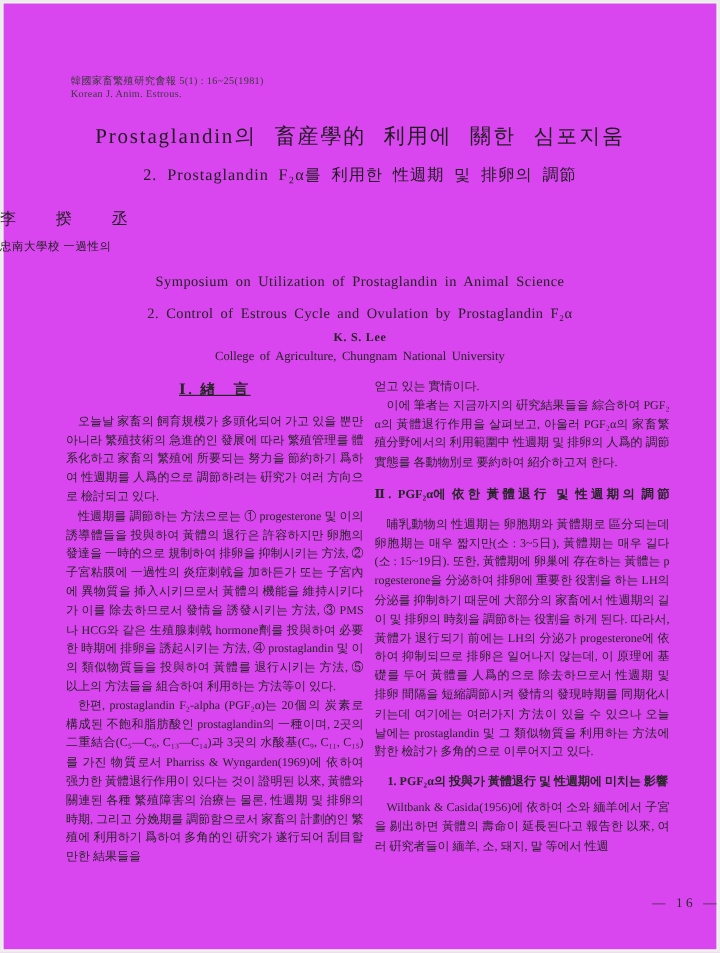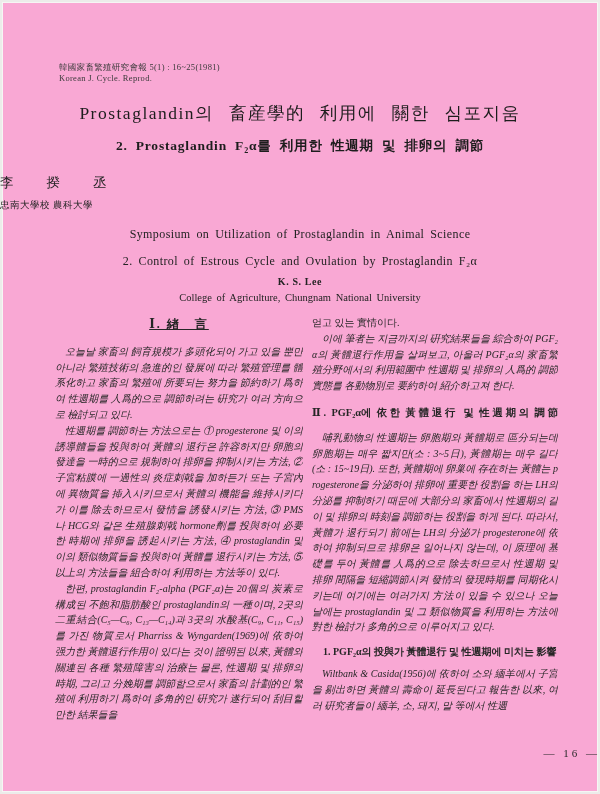--- a/index.html
+++ b/index.html
@@ -4,40 +4,40 @@
 <style>
   html, body {
     margin: 0; padding: 0;
     background: #ffffff;
     font-family: "Liberation Serif", "DejaVu Serif", serif;
   }
   .page {
     position: relative;
     width: 600px; height: 794px;
     margin: 0 auto;
-    background: #f9a8d4;
+    background: #d946ef;
     box-shadow: inset 0 0 0 2px #ececea, inset 0 0 0 3px #f6f6f4;
     color: #232323;
     overflow: hidden;
   }
   .journal-header {
     position: absolute; left: 59px; top: 62px;
     font-size: 8.5px; line-height: 11px; color: #3a3a3a;
     letter-spacing: 0.3px;
   }
   .title-block {
     position: absolute; left: 0; top: 101px; width: 100%;
     text-align: center;
   }
   .title-ko {
     font-size: 17.5px; font-weight: 500; margin: 0;
     letter-spacing: 1.5px; word-spacing: 9px; color: #1d1d1d;
   }
   .subtitle-ko {
-    font-size: 13.5px; font-weight: 700; margin: 12px 0 0 0;
+    font-size: 13.5px; font-weight: 400; margin: 12px 0 0 0;
     letter-spacing: 0.8px; word-spacing: 4px; color: #1d1d1d;
   }
   .author-block {
     position: absolute; left: 0; top: 174px; width: 100%;
     text-align: left;
   }
   .author-ko { font-size: 13.5px; letter-spacing: 2px; }
   .affil-ko { font-size: 9.5px; margin-top: 7px; letter-spacing: 0.5px; }
   .en-block {
     position: absolute; left: 0; top: 227px; width: 100%;
@@ -54,21 +54,21 @@
 
   .col {
     position: absolute; top: 315px; height: 438px;
     font-size: 10px; line-height: 15.8px;
     text-align: justify; word-break: break-all;
     overflow: hidden; color: #262626;
   }
   .col-left  { left: 55px;  width: 248px; }
   .col-right { left: 312px; width: 246px; }
   .col p { margin: 0; }
-  .col p.indent { text-indent: 1em; font-style: italic; }
+  .col p.indent { text-indent: 1em; }
 
   .sec1-heading {
     text-align: center; font-weight: bold; font-size: 12px;
     margin: 2px 0 11px 0; letter-spacing: 2px; text-decoration: underline;
   }
   .sec2-heading {
     font-weight: bold; font-size: 10.3px;
     margin: 11px 0 9px 0;
     text-align: justify; text-align-last: justify;
   }
@@ -84,31 +84,31 @@
     color: #2a2a2a;
   }
 </style>
 </head>
 <body>
 
 <div class="page">
 
   <div class="journal-header">
     <div>韓國家畜繁殖研究會報 5(1) : 16~25(1981)</div>
-    <div>Korean J. Cycle. Reprod.</div>
+    <div>Korean J. Anim. Estrous.</div>
   </div>
 
   <div class="title-block">
     <h1 class="title-ko">Prostaglandin의 畜産學的 利用에 關한 심포지움</h1>
     <h2 class="subtitle-ko">2. Prostaglandin F₂α를 利用한 性週期 및 排卵의 調節</h2>
   </div>
 
   <div class="author-block">
     <div class="author-ko">李　　揆　　丞</div>
-    <div class="affil-ko">忠南大學校 農科大學</div>
+    <div class="affil-ko">忠南大學校 一過性의</div>
   </div>
 
   <div class="en-block">
     <div class="title-en">Symposium on Utilization of Prostaglandin in Animal Science</div>
     <div class="subtitle-en">2. Control of Estrous Cycle and Ovulation by Prostaglandin F₂α</div>
   </div>
 
   <div class="en-author-block">
     <div class="author-en">K. S. Lee</div>
     <div class="affil-en">College of Agriculture, Chungnam National University</div>

